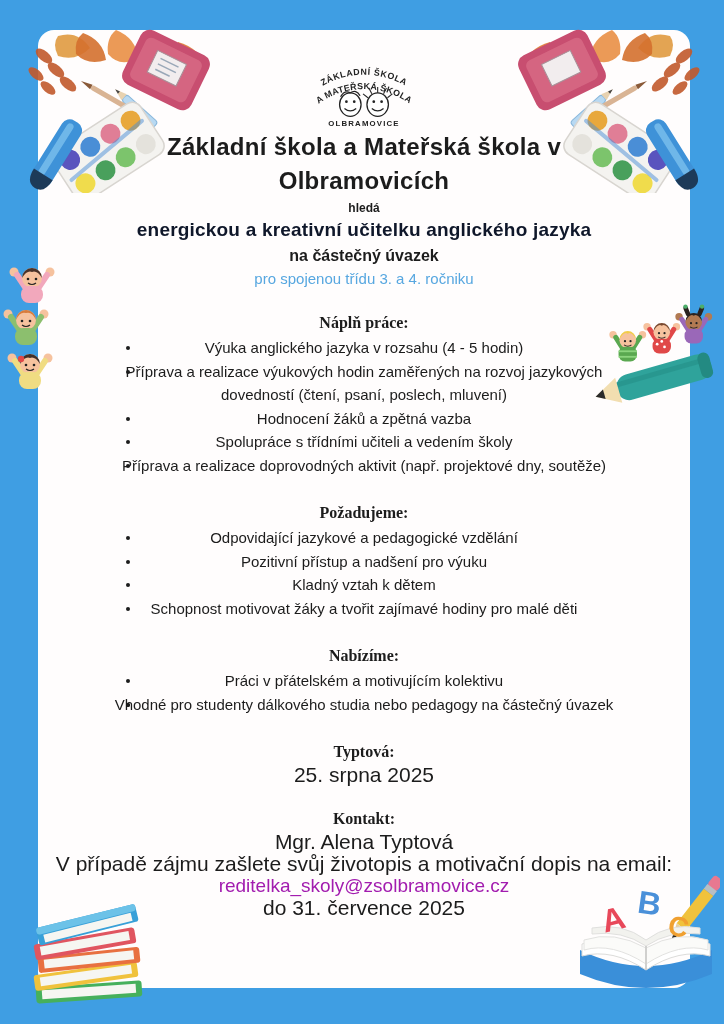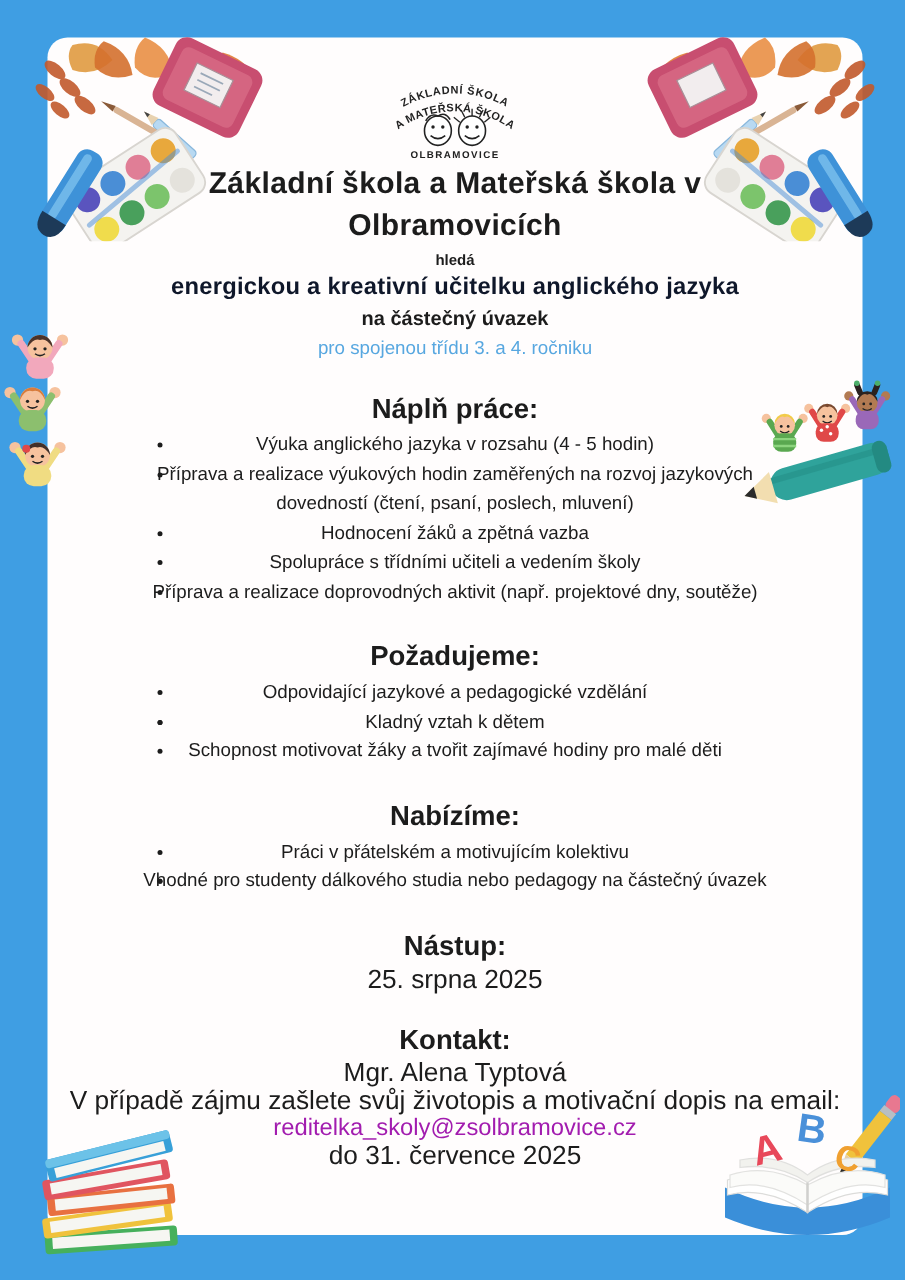--- a/index.html
+++ b/index.html
@@ -13,21 +13,21 @@
     position:absolute;left:38px;top:30px;width:652px;height:958px;
     background:#fffdfd;border-radius:16px;
   }
   .content{position:relative;width:100%;height:100%;text-align:center;padding-top:14px;box-sizing:border-box;}
   .logo{display:block;margin:0 auto;width:128px;height:84px;}
   .title{margin:2px auto 0;max-width:470px;font-size:24px;line-height:34px;font-weight:800;letter-spacing:.3px;}
   .lead{margin-top:3px;font-size:12px;font-weight:700;}
   .position{margin-top:4px;font-size:19px;font-weight:700;color:#0f172a;letter-spacing:.2px;}
   .contract{margin-top:6px;font-size:16px;font-weight:700;}
   .class-info{margin-top:5px;font-size:15px;color:#57a7e0;text-align:center;}
-  .sec-h{margin-top:27px;font-size:22px;font-weight:800;}
+  .sec-h{margin-top:27px;font-size:16px;font-weight:800;font-family:Liberation Serif, serif;}
   ul.items{list-style:none;margin:4px 0 0;padding:0;}
   ul.items li{position:relative;line-height:23.5px;font-size:15px;}
   ul.items .dot{position:absolute;left:88px;top:10px;width:4px;height:4px;border-radius:50%;background:#1c1c1c;}
   .item-text{display:inline-block;max-width:500px;}
   .plain{line-height:22px;font-size:21px;}
   .plain.first{margin-top:3px;}
   a.email{color:#a21caf;text-decoration:none;font-size:19px;line-height:22px;display:inline-block;}
   .decor{position:absolute;pointer-events:none;}
   .corner-left{left:28px;top:28px;}
   .corner-right{right:24px;top:28px;transform:scaleX(-1);}
@@ -88,33 +88,33 @@
       <li><span class="dot"></span><span class="item-text">Výuka anglického jazyka v rozsahu (4 - 5 hodin)</span></li>
       <li><span class="dot"></span><span class="item-text">Příprava a realizace výukových hodin zaměřených na rozvoj jazykových dovedností (čtení, psaní, poslech, mluvení)</span></li>
       <li><span class="dot"></span><span class="item-text">Hodnocení žáků a zpětná vazba</span></li>
       <li><span class="dot"></span><span class="item-text">Spolupráce s třídními učiteli a vedením školy</span></li>
       <li><span class="dot"></span><span class="item-text">Příprava a realizace doprovodných aktivit (např. projektové dny, soutěže)</span></li>
     </ul>
 
     <div class="sec-h">Požadujeme:</div>
     <ul class="items">
       <li><span class="dot"></span><span class="item-text">Odpovidající jazykové a pedagogické vzdělání</span></li>
-      <li><span class="dot"></span></li>
+      <li><span class="dot"></span><span class="item-text">Pozitivní přístup a nadšení pro výuku</span></li>
       <li><span class="dot"></span><span class="item-text">Kladný vztah k dětem</span></li>
       <li><span class="dot"></span><span class="item-text">Schopnost motivovat žáky a tvořit zajímavé hodiny pro malé děti</span></li>
     </ul>
 
     <div class="sec-h">Nabízíme:</div>
     <ul class="items">
       <li><span class="dot"></span><span class="item-text">Práci v přátelském a motivujícím kolektivu</span></li>
       <li><span class="dot"></span></li>
       <li><span class="dot"></span><span class="item-text">Vhodné pro studenty dálkového studia nebo pedagogy na částečný úvazek</span></li>
     </ul>
 
-    <div class="sec-h">Nástup:</div>
+    <div class="sec-h">Typtová:</div>
     <div class="plain first">25. srpna 2025</div>
 
     <div class="sec-h" style="margin-top:24px">Kontakt:</div>
     <div class="plain first">Mgr. Alena Typtová</div>
     <div class="plain">V případě zájmu zašlete svůj životopis a motivační dopis na email:</div>
     <div><a class="email" href="reditelka_skoly@zsolbramovice.cz">reditelka_skoly@zsolbramovice.cz</a></div>
     <div class="plain">do 31. července 2025</div>
   </div>
 </div>
 

